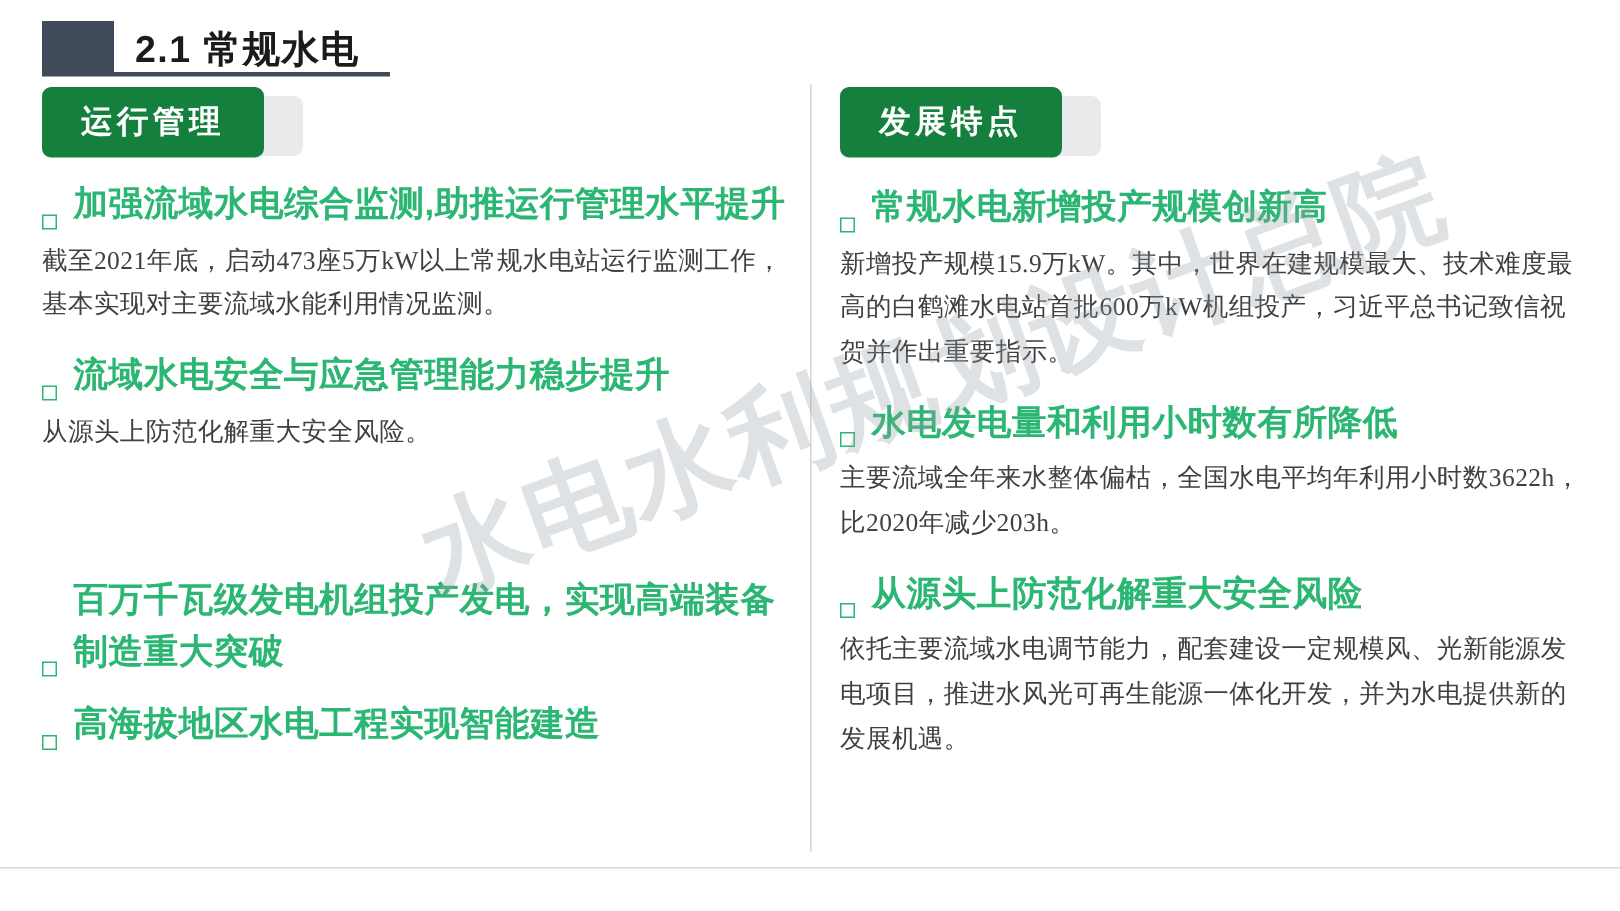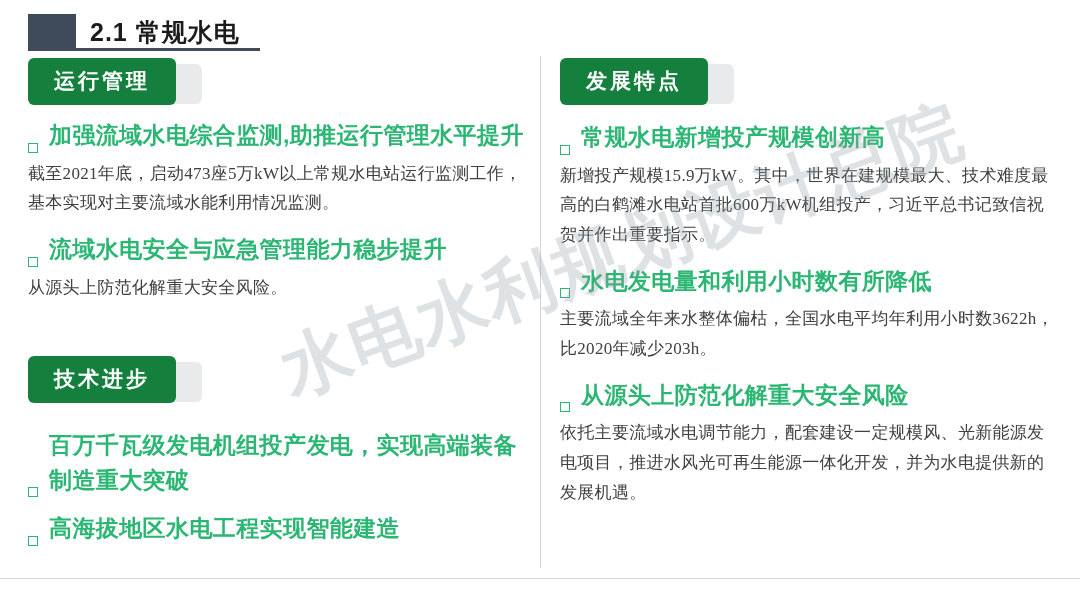--- a/index.html
+++ b/index.html
@@ -187,24 +187,20 @@
         <span class="sq"></span>
         <span>流域水电安全与应急管理能力稳步提升</span>
       </div>
     </div>
     <div class="body-text blk">从源头上防范化解重大安全风险。</div>
   </div>
 
   <div style="height:40px"></div>
 
   <div>
-    <div class="pill-wrap">
-      <div class="pill-shadow"></div>
-      <span class="pill pill-fg">技术进步</span>
-    </div>
 
     <div style="height:26px"></div>
 
     <div class="blk">
       <div class="bullet-head">
         <span class="sq"></span>
         <span>百万千瓦级发电机组投产发电，实现高端装备制造重大突破</span>
       </div>
     </div>
 

